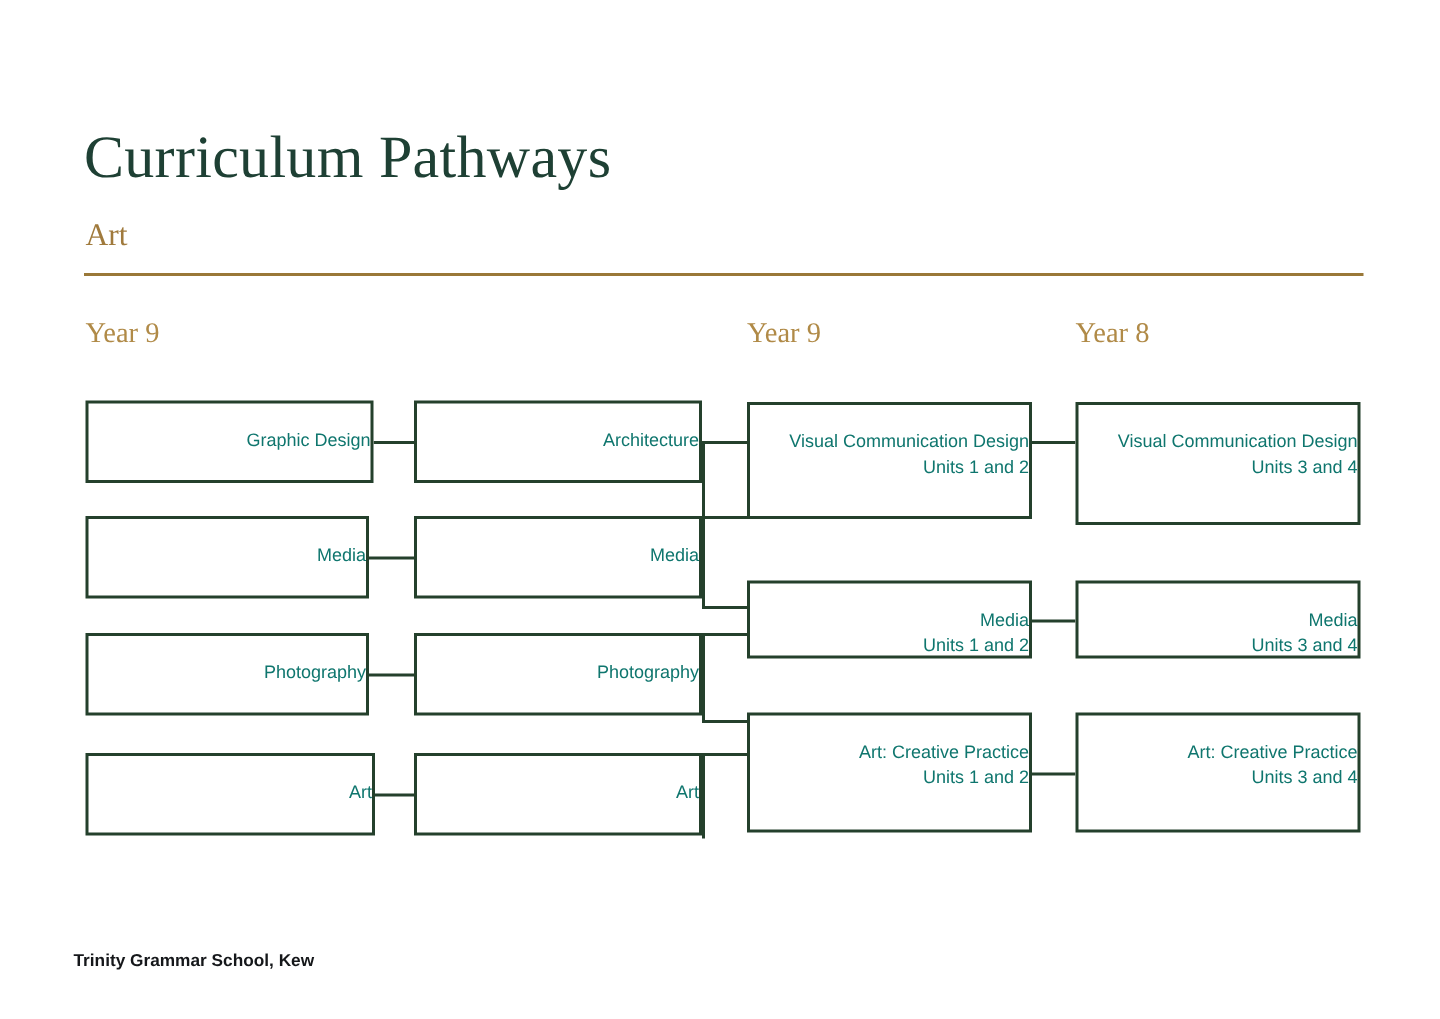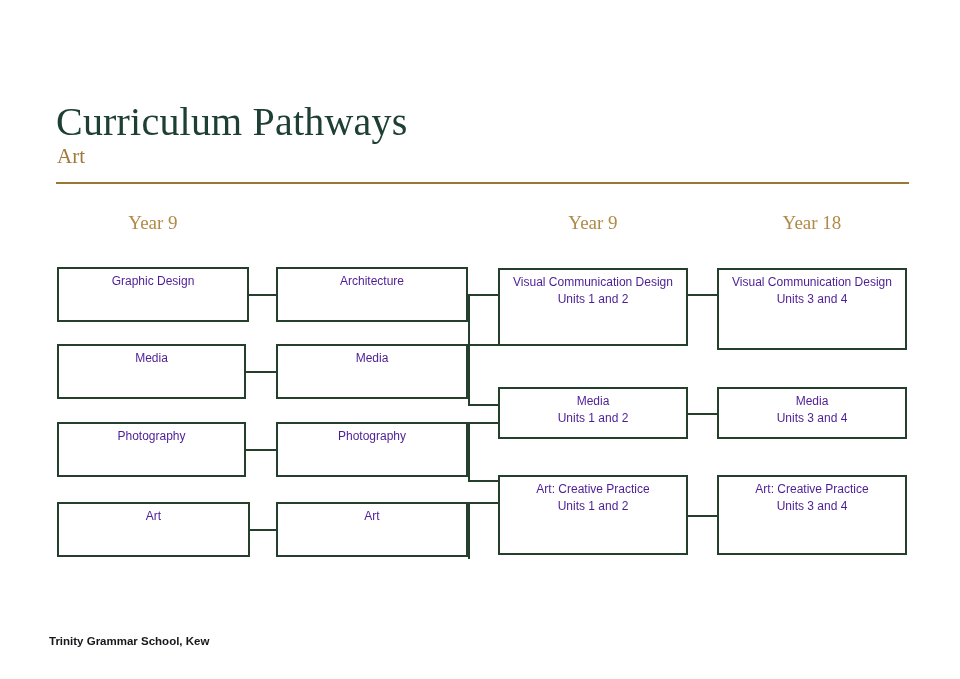--- a/index.html
+++ b/index.html
@@ -24,21 +24,20 @@
   #page-title {
     position: absolute;
     left: 56px;
     top: 82px;
     font-family: "Liberation Serif", "DejaVu Serif", serif;
     font-size: 40px;
     line-height: 46px;
     color: #1e4034;
     letter-spacing: 0.2px;
     white-space: nowrap;
-    margin-top: 17px;
   }
   #page-subtitle {
     position: absolute;
     left: 57px;
     top: 143px;
     font-family: "Liberation Serif", "DejaVu Serif", serif;
     font-size: 21px;
     line-height: 26px;
     color: #a07a3c;
     white-space: nowrap;
@@ -53,36 +52,36 @@
   }
 
   
   .col-header {
     position: absolute;
     top: 211px;
     font-family: "Liberation Serif", "DejaVu Serif", serif;
     font-size: 19px;
     line-height: 24px;
     color: #b08a47;
-    text-align: center;
+    text-align: left;
     white-space: nowrap;
   }
 
   
   .node {
     position: absolute;
     box-sizing: border-box;
     border: 2px solid #24402c;
     background: #ffffff;
-    color: #4c1d95;
+    color: #0f766e;
     font-family: "Liberation Sans", sans-serif;
     font-size: 12px;
     line-height: 17px;
-    text-align: center;
-    padding-top: 4px;
+    text-align: right;
+    padding-top: 16px;
     z-index: 3;
   }
   .node .line {
     display: block;
   }
 
   
   .conn {
     position: absolute;
     background: #24402c;
@@ -110,21 +109,21 @@
 <div id="page">
 
   <div id="page-title">Curriculum Pathways</div>
 
   <div id="page-subtitle">Art</div>
 
   <div id="header-rule"></div>
 
   <div class="col-header" style="left:57px;  width:192px;">Year 9</div>
   <div class="col-header" style="left:498px; width:190px;">Year 9</div>
-  <div class="col-header" style="left:717px; width:190px;">Year 18</div>
+  <div class="col-header" style="left:717px; width:190px;">Year 8</div>
 
   <div class="conn conn-h" style="left:249px; top:294px; width:27px;"></div>
   <div class="conn conn-h" style="left:246px; top:371px; width:30px;"></div>
   <div class="conn conn-h" style="left:246px; top:449px; width:30px;"></div>
   <div class="conn conn-h" style="left:250px; top:529px; width:26px;"></div>
 
   <div class="conn conn-h" style="left:468px; top:294px; width:30px;"></div>
 
   <div class="conn conn-h" style="left:468px; top:344px; width:32px;"></div>
   <div class="conn conn-v" style="left:468px; top:294px; height:52px;"></div>

